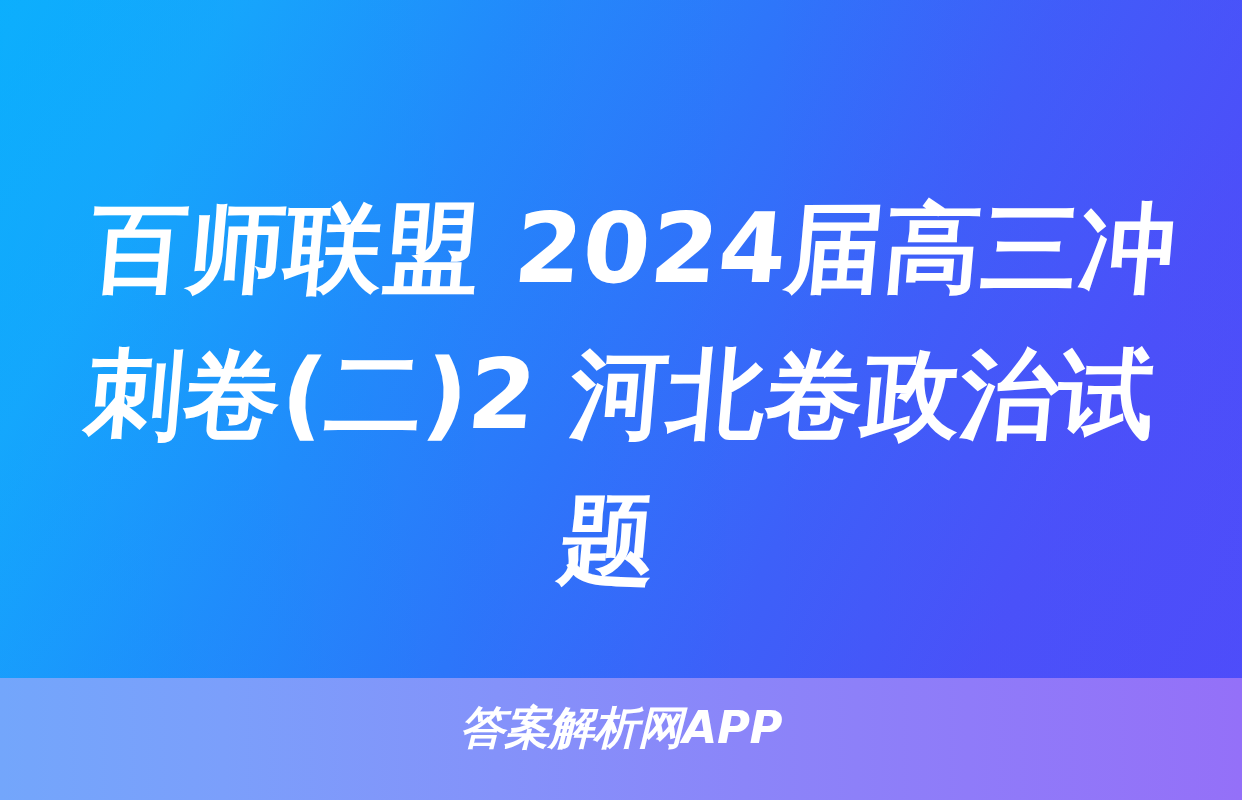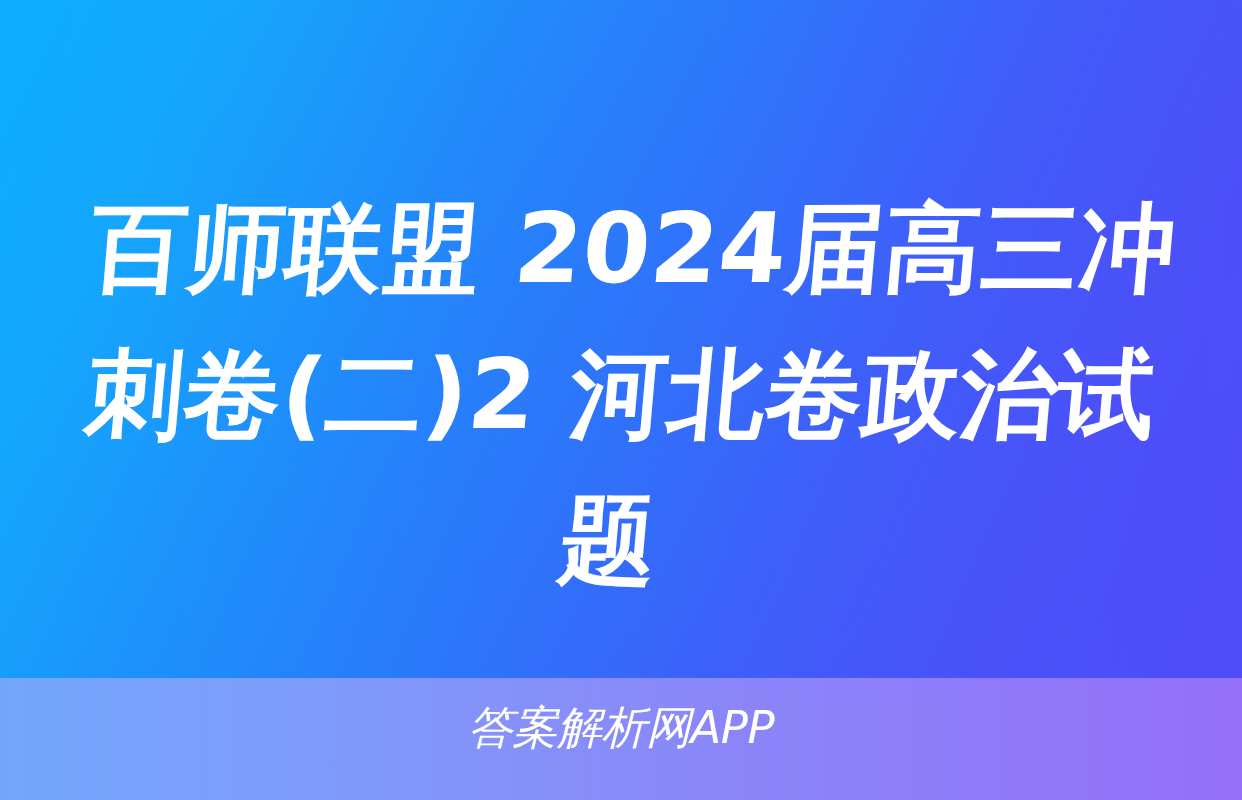--- a/index.html
+++ b/index.html
@@ -93,21 +93,21 @@
     top: 697px;
     z-index: 6;
     text-align: center;
   }
 
   .watermark {
     display: inline-block;
     color: #ffffff;
     font-size: 45px;
     line-height: 62px;
-    font-weight: 400;
+    font-weight: 700;
     font-style: italic;
     letter-spacing: -0.5px;
     font-family: "DejaVu Sans", "Liberation Sans", sans-serif;
     text-align: center;
   }
 </style>
 </head>
 <body>
 
 <div id="poster">

